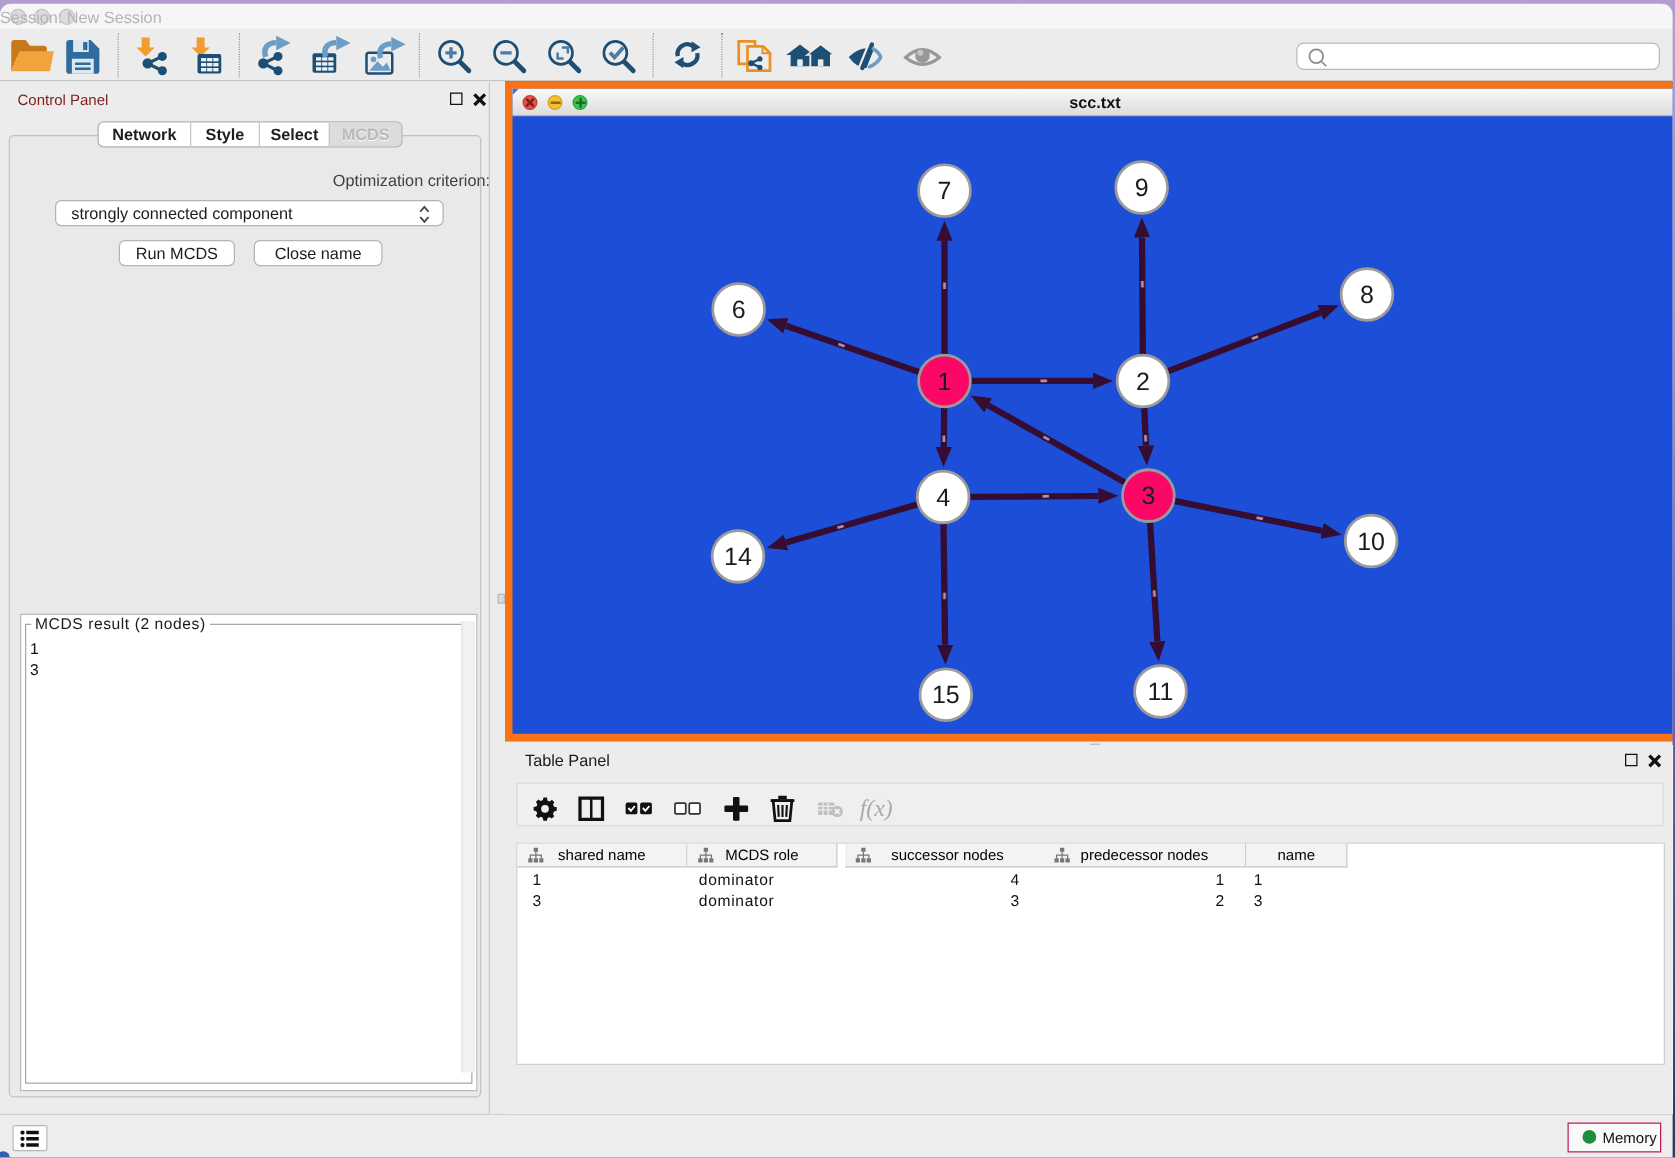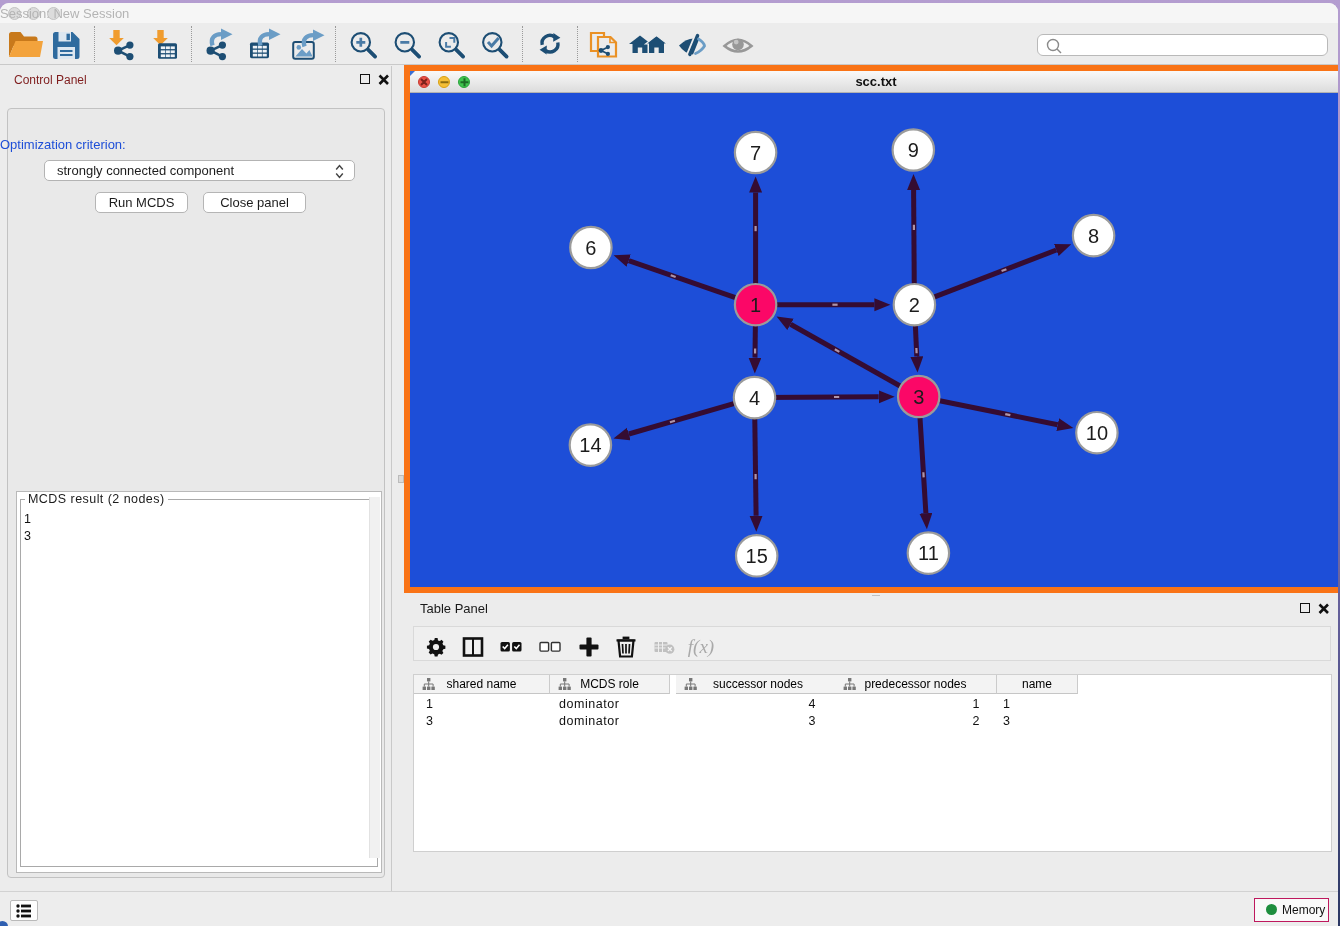--- a/index.html
+++ b/index.html
@@ -11,21 +11,21 @@
 .vsep{position:absolute;top:3px;height:36px;width:0;border-left:1px dotted #9a9a9a}
 #searchbox{position:absolute;left:1037px;top:11px;width:291px;height:22px;background:#fff;border:1px solid #b9b9b9;border-radius:6px}
 
 #cpanel{position:absolute;left:0;top:63px;width:392px;height:825px;background:#ececec;border-right:1px solid #c9c9c9}
 #cptitle{position:absolute;left:14px;top:7px;font-size:12px;color:#7f1d1d}
 .floatbtn{position:absolute;width:10px;height:10px;border:1.5px solid #111}
 #tabpane{position:absolute;left:7px;top:42px;width:378px;height:770px;background:#e9e9e9;border:1px solid #c2c2c2;border-radius:4px}
 #seg{position:absolute;left:78px;top:31px;height:21px;display:flex;border:1px solid #b2b2b2;border-radius:5px;overflow:hidden;background:#fff}
 .segc{height:19px;font-size:13px;font-weight:bold;color:#1d1d1d;text-align:center;line-height:19px;border-left:1px solid #c6c6c6}
 .segc:first-child{border-left:none}
-#optlabel{position:absolute;left:0;top:71px;width:392px;text-align:left;font-size:13px;color:#1d4ed8}
+#optlabel{position:absolute;left:0;top:71px;width:392px;text-align:right;font-size:13px;color:#404040}
 #combo{position:absolute;left:44px;top:94px;width:311px;height:21px;background:#fff;border:1px solid #b3b3b3;border-radius:5px;font-size:13px;color:#1c1c1c;line-height:19px;padding-left:12px}
 .btn{position:absolute;top:126px;height:21px;background:#fff;border:1px solid #b5b5b5;border-radius:5px;font-size:13px;color:#1c1c1c;text-align:center;line-height:19px}
 #resultbox{position:absolute;left:16px;top:425px;width:366px;height:382px;background:#fff;border:1px solid #b9b9b9}
 #fieldset{position:absolute;left:3px;top:7px;width:358px;height:368px;border:1px solid #a9a9a9}
 #legend{position:absolute;left:4px;top:-8px;background:#fff;padding:0 3px;font-size:12.5px;color:#1b1b1b;letter-spacing:0.45px}
 #sbtrack{position:absolute;right:1px;top:5px;width:11px;height:361px;background:#f1f1f1;border-left:1px solid #e2e2e2}
 
 #vsplit{position:absolute;left:392px;top:63px;width:13px;height:825px;background:#ececec}
 
 #iframe1{position:absolute;left:404px;top:62px;width:1051px;height:528px;border:6px solid #f97316;background:#1d4ed8}
@@ -192,27 +192,33 @@
         </svg>
       </div>
   </div>
   <div id="cpanel">
     <div id="cptitle">Control Panel</div>
     <div class="floatbtn" style="left:360px;top:8px"></div>
     <svg width="14" height="14" style="position:absolute;left:377px;top:7px">
         <path d="M2.5,2.5 L11,11 M11,2.5 L2.5,11" stroke="#111" stroke-width="2.6"></path>
       </svg>
     <div id="tabpane"></div>
+    <div id="seg">
+      <div class="segc" style="width:73px">Network</div>
+      <div class="segc" style="width:55px">Style</div>
+      <div class="segc" style="width:56px">Select</div>
+      <div class="segc dis" style="width:58px;background:#dcdcdc">MCDS</div>
+    </div>
     <div id="optlabel">Optimization criterion:</div>
     <div id="combo">strongly connected component<svg width="9" height="15" style="position:absolute;right:10px;top:3px">
           <path d="M1.2 5.4 L4.5 1.6 L7.8 5.4" fill="none" stroke="#444" stroke-width="1.5"></path>
           <path d="M1.2 9.6 L4.5 13.4 L7.8 9.6" fill="none" stroke="#444" stroke-width="1.5"></path>
         </svg></div>
     <div class="btn" style="left:95px;width:93px">Run MCDS</div>
-    <div class="btn" style="left:203px;width:103px">Close panel</div>
+    <div class="btn" style="left:203px;width:103px">Close name</div>
     <div id="resultbox">
       <div id="fieldset">
           <div id="legend">MCDS result (2 nodes)</div>
         </div>
       <div style="position:absolute;left:7px;top:19px;font-size:12.5px;color:#111;line-height:17px">1<br>3</div>
       <div id="sbtrack"></div>
     </div>
   </div>
   <div id="vsplit">
       <div style="position:absolute;left:6px;top:409px;width:6px;height:8px;background:#d9d9d9;border:1px solid #bbb"></div>

